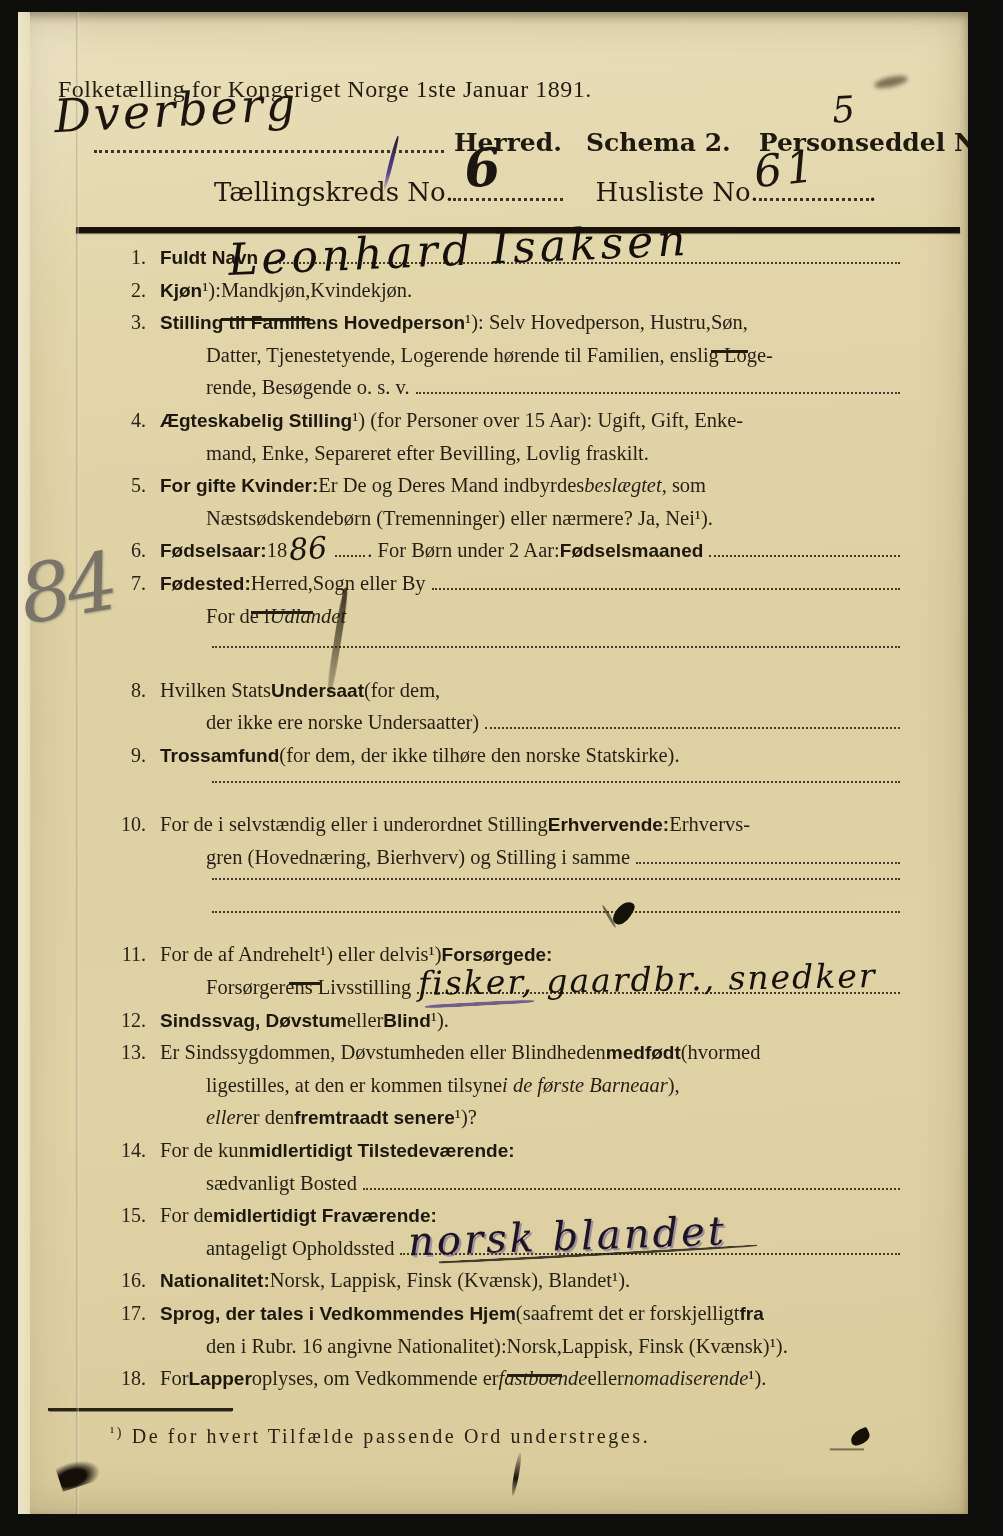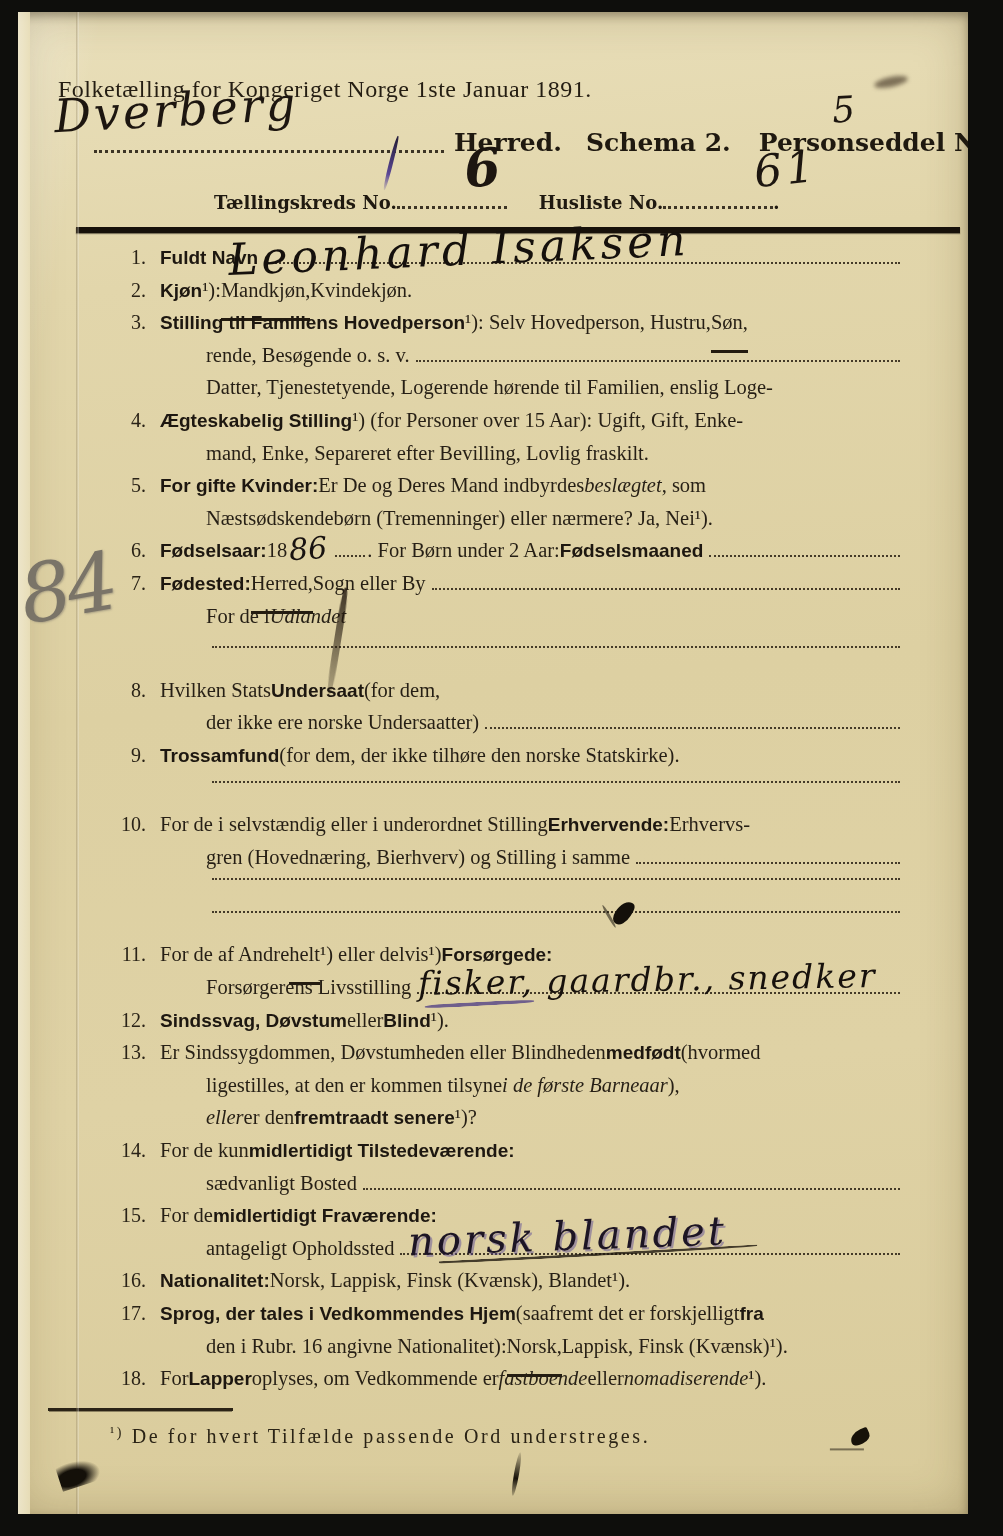--- a/index.html
+++ b/index.html
@@ -27,22 +27,22 @@
     transform:rotate(-3deg);white-space:nowrap;}
   .district-desc{position:absolute;left:295px;top:30px;width:4px;height:56px;border-radius:60% 40% 50% 50%;
     background:linear-gradient(#2a2140 10%,#5a4796 70%,rgba(90,71,150,.15));transform:rotate(14deg);}
   .h2labels{position:absolute;left:360px;bottom:10px;display:flex;align-items:baseline;
     font-family:"DejaVu Serif",serif;font-weight:bold;font-size:25px;white-space:nowrap;color:#1f1910;}
   .h2labels .gap1{margin-left:24px;} .h2labels .gap2{margin-left:28px;}
   .ov-personseddel{position:absolute;left:738px;top:-16px;font-size:36px;transform:rotate(-4deg);}
   .smudge{position:absolute;left:780px;top:-28px;width:34px;height:10px;border-radius:50%;
     background:rgba(40,25,12,.55);filter:blur(2px);transform:rotate(-12deg);}
   .hline3{position:relative;height:46px;margin:0 60px 0 76px;}
-  .h3labels{position:absolute;left:120px;bottom:0;display:flex;align-items:baseline;
-    font-family:"DejaVu Serif",serif;font-weight:bold;font-size:18px;white-space:nowrap;color:#1f1910;}
+  .h3labels{position:absolute;left:120px;bottom:6px;display:flex;align-items:baseline;
+    font-family:"DejaVu Serif",serif;font-weight:normal;font-size:26px;white-space:nowrap;color:#1f1910;}
   .tk-dotted{display:inline-block;width:110px;border-bottom:3px dotted #3c3425;}
   .hus-gap{margin-left:32px;}
   .ov-taellingskreds{position:absolute;left:370px;top:-30px;font-size:52px;font-weight:bold;transform:rotate(-5deg);}
   .ov-husliste{position:absolute;left:660px;top:-24px;font-size:44px;letter-spacing:4px;transform:rotate(-6deg);}
   .thick-rule{height:6px;background:#17110a;margin:14px 8px 0 58px;box-shadow:0 1px 1px rgba(23,17,10,.5);}
   
   .rows{margin-top:13px;}
   .row{position:relative;display:flex;align-items:baseline;height:32.6px;
     padding-left:84px;padding-right:66px;font-size:20.5px;white-space:nowrap;}
   .num{flex:0 0 44px;text-align:right;padding-right:14px;font-size:20px;color:#2a2317;}
@@ -152,28 +152,28 @@
         <span class="num">3.</span>
         <div class="line">
           <span class="b ">Stilling til Familiens Hovedperson</span>
           <span class="">¹): Selv Hovedperson, Hustru, </span>
           <span class="u ">Søn,</span>
         </div>
       </div>
       <div class="row cont">
         <span class="num"></span>
         <div class="line">
+          <span class="">Datter, Tjenestetyende, Logerende hørende til Familien, enslig Loge-</span>
+        </div>
+      </div>
+      <div class="row cont">
+        <span class="num"></span>
+        <div class="line">
           <span class="">rende, Besøgende o. s. v.</span>
           <span class="dots"></span>
-        </div>
-      </div>
-      <div class="row cont">
-        <span class="num"></span>
-        <div class="line">
-          <span class="">Datter, Tjenestetyende, Logerende hørende til Familien, enslig Loge-</span>
         </div>
       </div>
       <div class="row">
         <span class="num">4.</span>
         <div class="line">
           <span class="b ">Ægteskabelig Stilling</span>
           <span class="">¹) (for Personer over 15 Aar): Ugift, Gift, Enke-</span>
         </div>
       </div>
       <div class="row cont">

